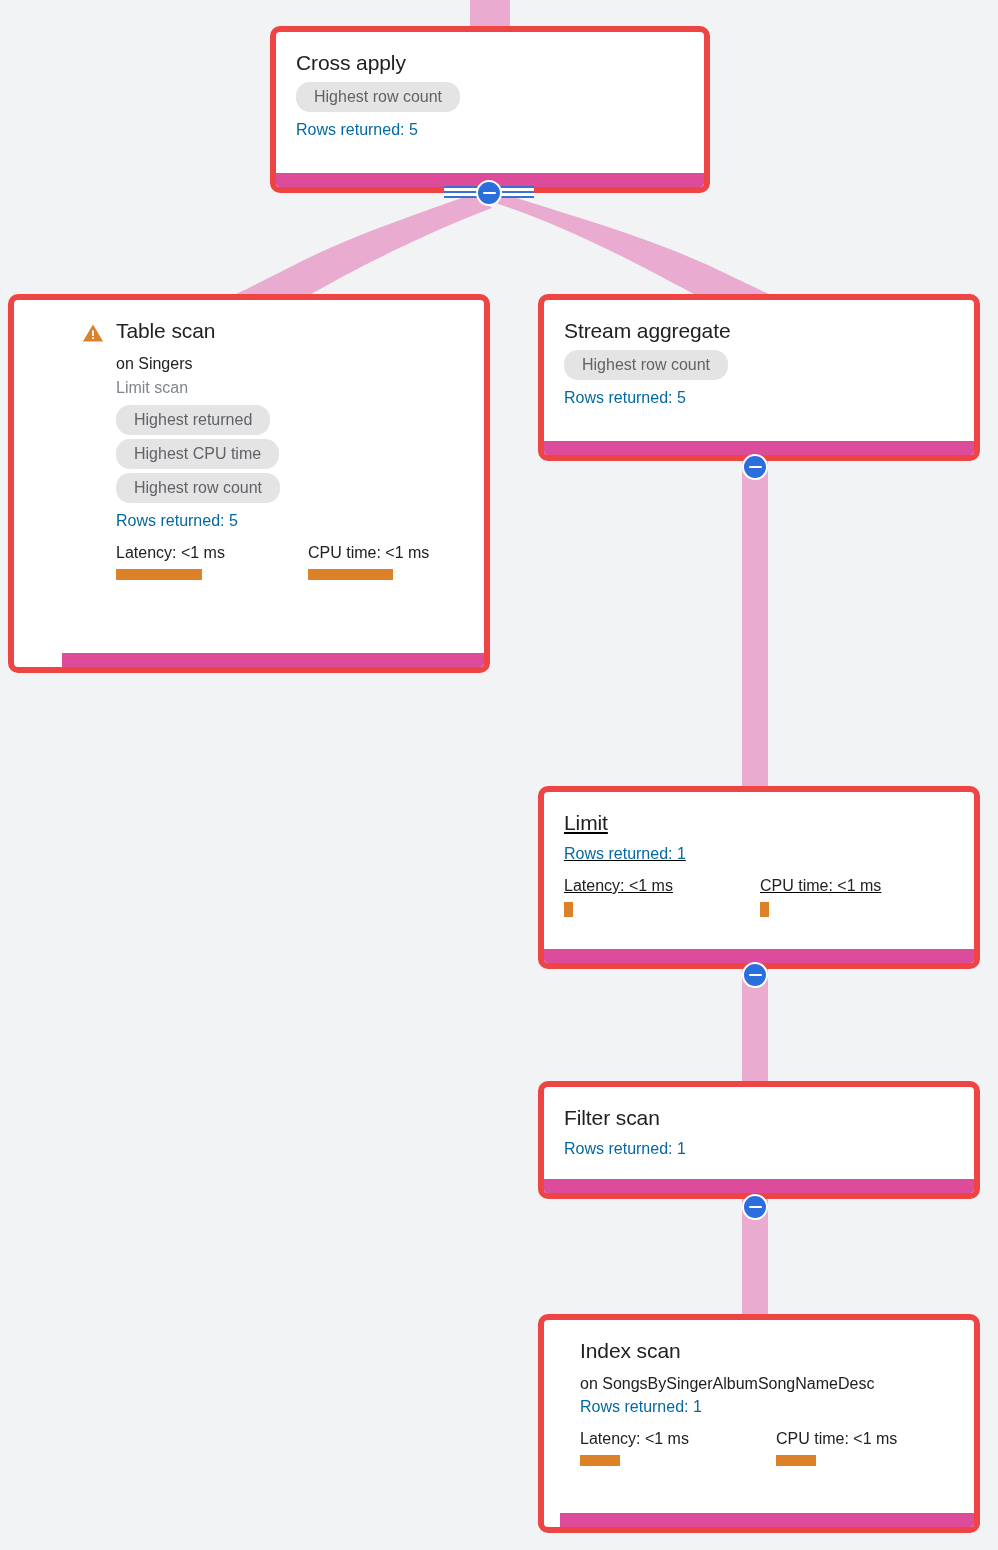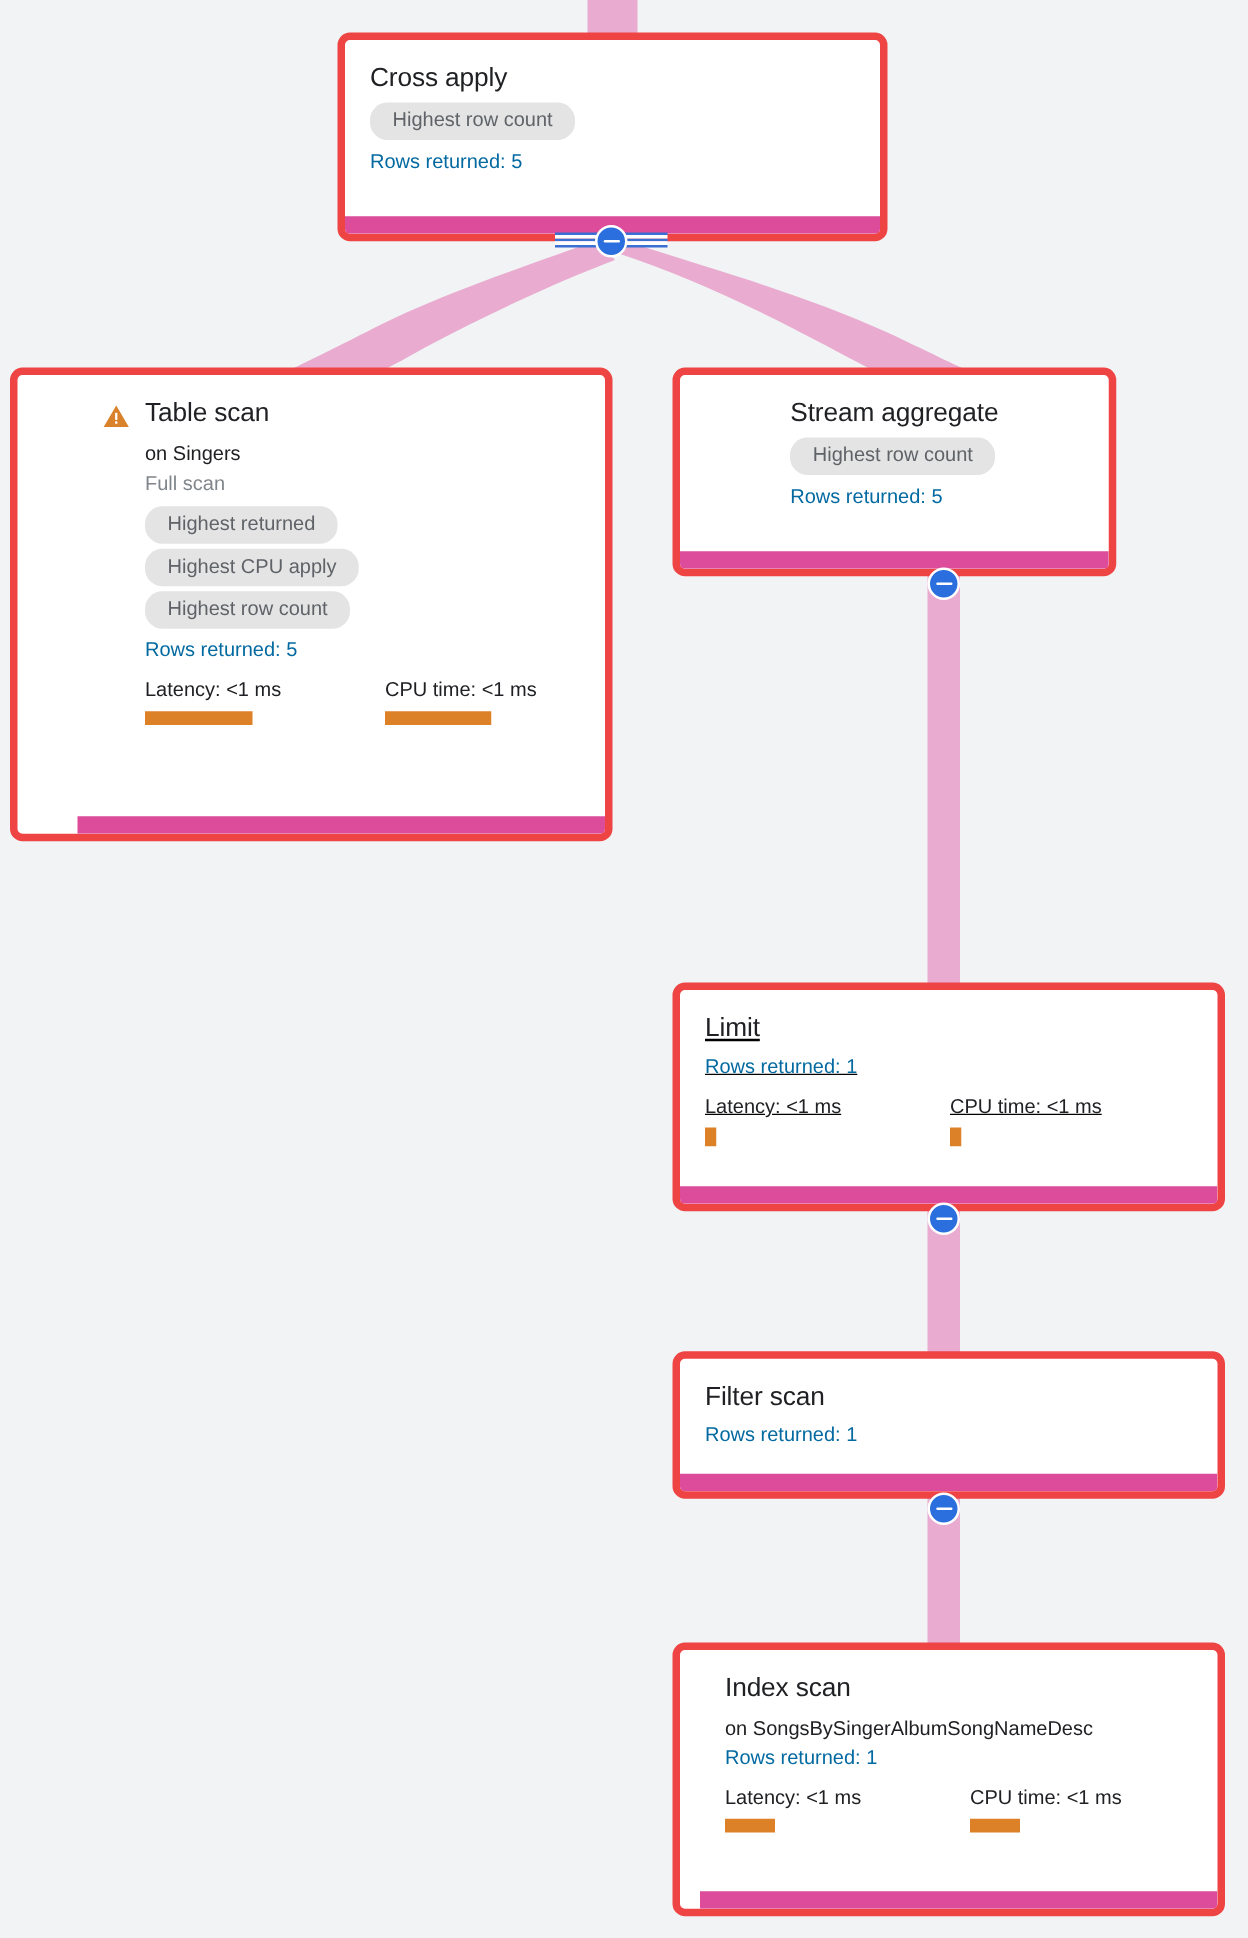--- a/index.html
+++ b/index.html
@@ -236,42 +236,42 @@
     <div class="node-body">
       <div class="node-title-row">
         <svg class="warn-icon" viewBox="0 0 24 24">
           <path d="M12 2.6 L23 21.4 H1 Z" fill="#d9822b"></path>
           <rect x="11.0" y="9.0" width="2.0" height="6.2" rx="0.6" fill="#ffffff"></rect>
           <rect x="11.0" y="16.4" width="2.0" height="2.2" rx="0.6" fill="#ffffff"></rect>
         </svg>
         <div class="node-title">Table scan</div>
       </div>
       <div class="node-sub" style="margin-left:34px;">on Singers</div>
-      <div class="node-sub muted" style="margin-left:34px;">Full scan</div>
+      <div class="node-sub muted" style="margin-left:34px;">Limit scan</div>
       <div class="chips" style="margin-left:34px;">
         <span class="chip">Highest returned</span>
-        <span class="chip">Highest CPU apply</span>
+        <span class="chip">Highest CPU time</span>
         <span class="chip">Highest row count</span>
       </div>
       <div class="rows-line" style="margin-left:34px;">Rows returned: 5</div>
       <div class="metrics" style="margin-left:34px;">
         <div class="metric" style="width:192px;">
           <div class="metric-label">Latency: &lt;1 ms</div>
           <div class="metric-bar" style="width:86px;"></div>
         </div>
         <div class="metric">
           <div class="metric-label">CPU time: &lt;1 ms</div>
           <div class="metric-bar" style="width:85px;"></div>
         </div>
       </div>
     </div>
     <div class="node-accent"></div>
   </div>
 
-  <div class="node" id="node-stream-aggregate" style="left:538px; top:294px; width:355px; height:167px;align-items:center;">
+  <div class="node" id="node-stream-aggregate" style="left:538px; top:294px; width:442px; height:167px;">
     <div class="node-body">
       <div class="node-title-row">
         <div class="node-title">Stream aggregate</div>
       </div>
       <div class="chips">
         <span class="chip">Highest row count</span>
       </div>
       <div class="rows-line">Rows returned: 5</div>
     </div>
     <div class="node-accent"></div>

